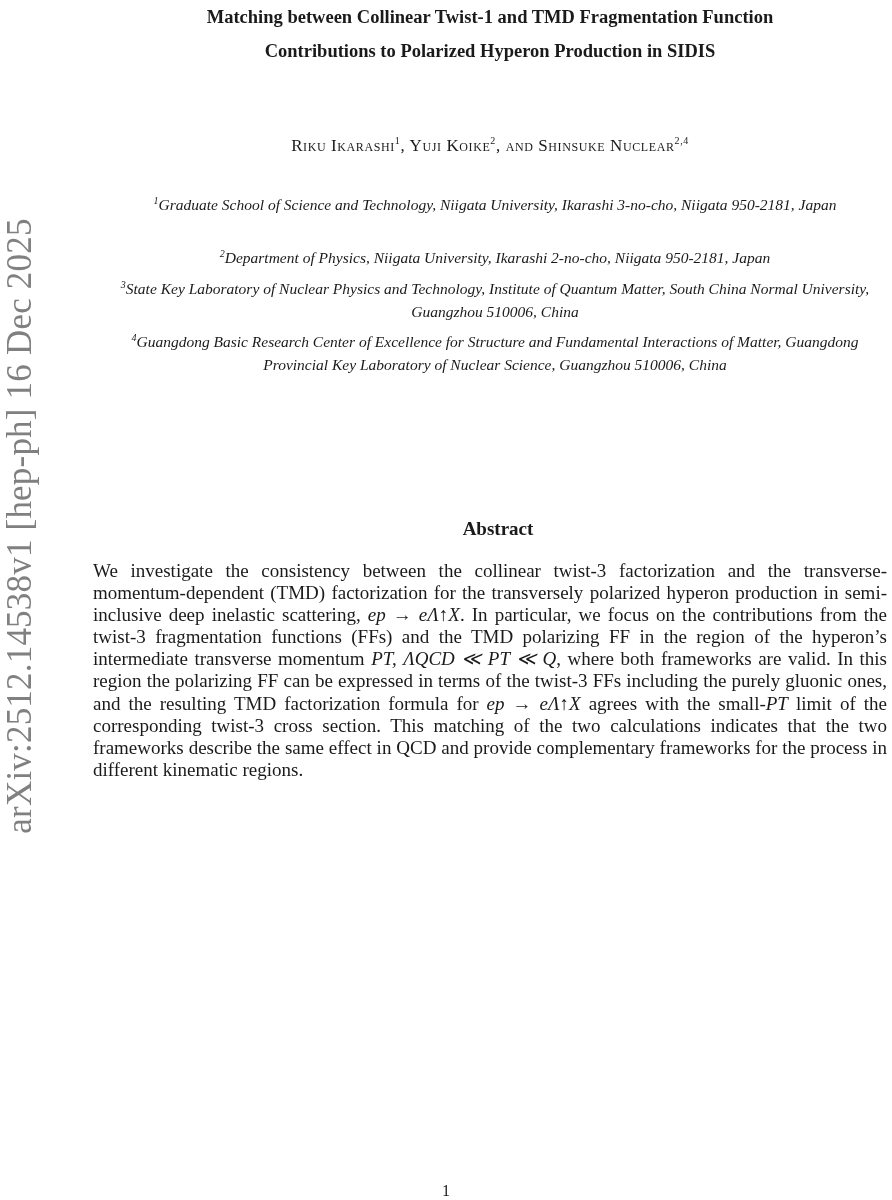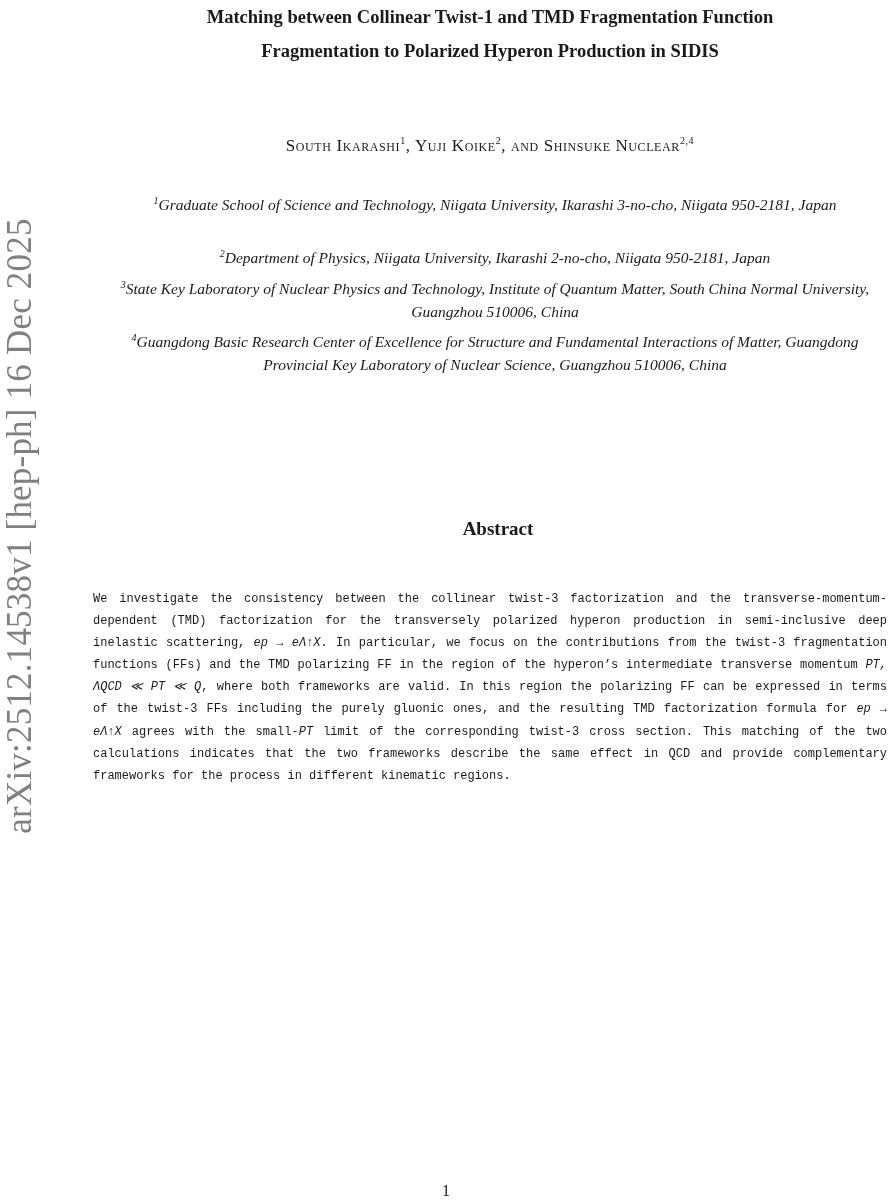--- a/index.html
+++ b/index.html
@@ -28,40 +28,40 @@
       position: absolute; left: 100px; width: 790px;
       text-align: center; font-style: italic; font-size: 15.5px; line-height: 23px;
       font-family: "Liberation Serif", serif;
     }
     .abstract-heading {
       position: absolute; left: 98px; width: 800px; top: 518px;
       text-align: center; font-weight: bold; font-size: 19px; font-family: "Liberation Serif", serif;
     }
     .abstract-body {
       position: absolute; left: 93px; width: 794px; top: 560px;
-      text-align: justify; font-size: 12px; line-height: 22.1px;
-      font-family: Liberation Mono, monospace; hyphens: manual; margin-top: 28px;
+      text-align: justify; font-size: 19px; line-height: 22.1px;
+      font-family: Liberation Serif, serif; hyphens: manual;
     }
     .page-number {
       position: absolute; left: 0; width: 892px; top: 1182px;
       text-align: center; font-size: 16px; font-family: "Liberation Serif", serif;
     }
   </style>
 </head>
 <body>
 
 <div class="arxiv-stamp">arXiv:2512.14538v1  [hep-ph]  16 Dec 2025</div>
 
 <div class="title">
   <div>Matching between Collinear Twist-1 and TMD Fragmentation Function</div>
-  <div>Fragmentation to Polarized Hyperon Production in SIDIS</div>
+  <div>Contributions to Polarized Hyperon Production in SIDIS</div>
 </div>
 
 <div class="authors">
-  <span>South Ikarashi</span><sup>1</sup><span>, </span><span>Yuji Koike</span><sup>2</sup><span>, and </span><span>Shinsuke Nuclear</span><sup>2,4</sup>
+  <span>Riku Ikarashi</span><sup>1</sup><span>, </span><span>Yuji Koike</span><sup>2</sup><span>, and </span><span>Shinsuke Nuclear</span><sup>2,4</sup>
 </div>
 
 <div class="affil" style="top:193px;">
   <sup>1</sup><span>Graduate School of Science and Technology, Niigata University, Ikarashi 3-no-cho, Niigata 950-2181, Japan</span>
 </div>
 <div class="affil" style="top:246px;font-family:Liberation Serif, serif;">
   <sup>2</sup><span>Department of Physics, Niigata University, Ikarashi 2-no-cho, Niigata 950-2181, Japan</span>
 </div>
 <div class="affil" style="top:277px;">
   <sup>3</sup><span>State Key Laboratory of Nuclear Physics and Technology, Institute of Quantum Matter, South China Normal University, Guangzhou 510006, China</span>

